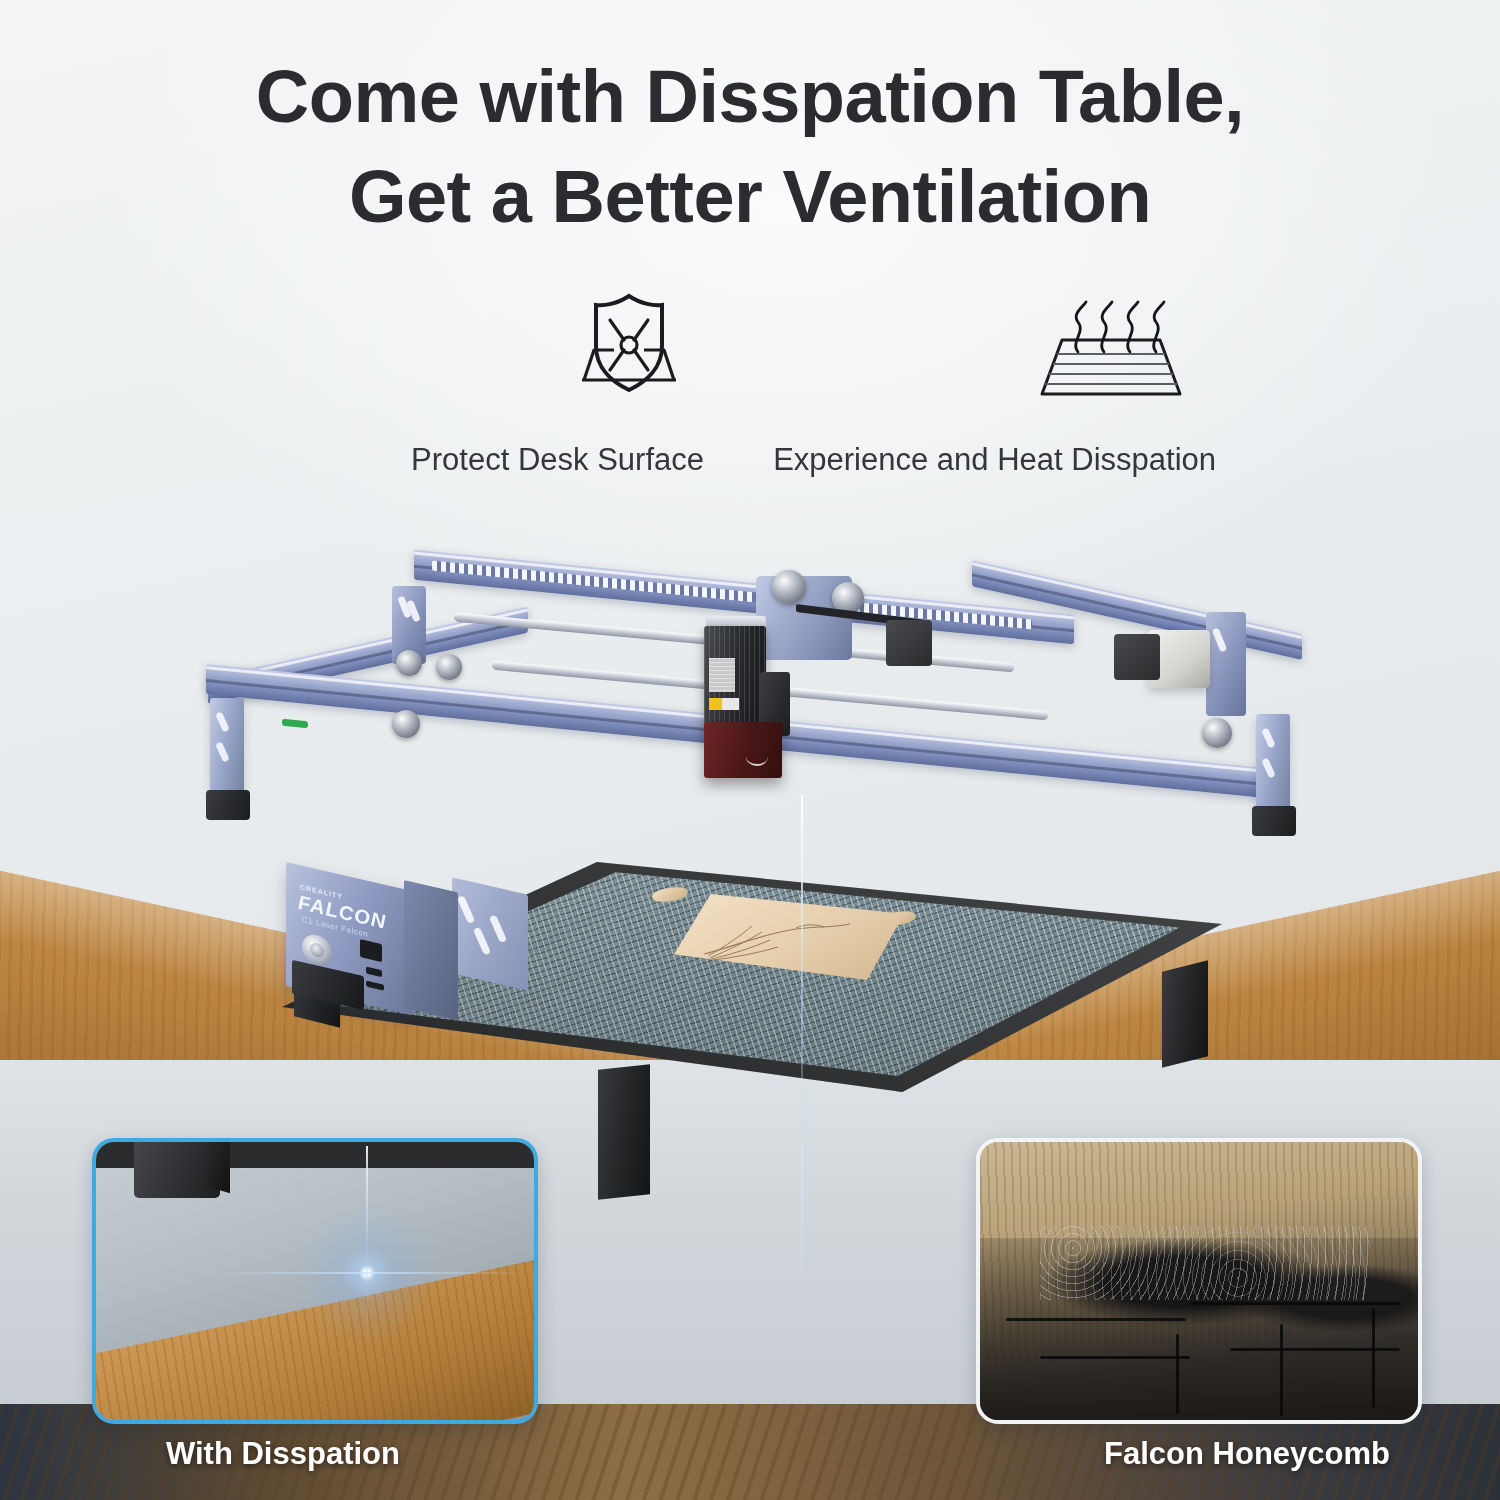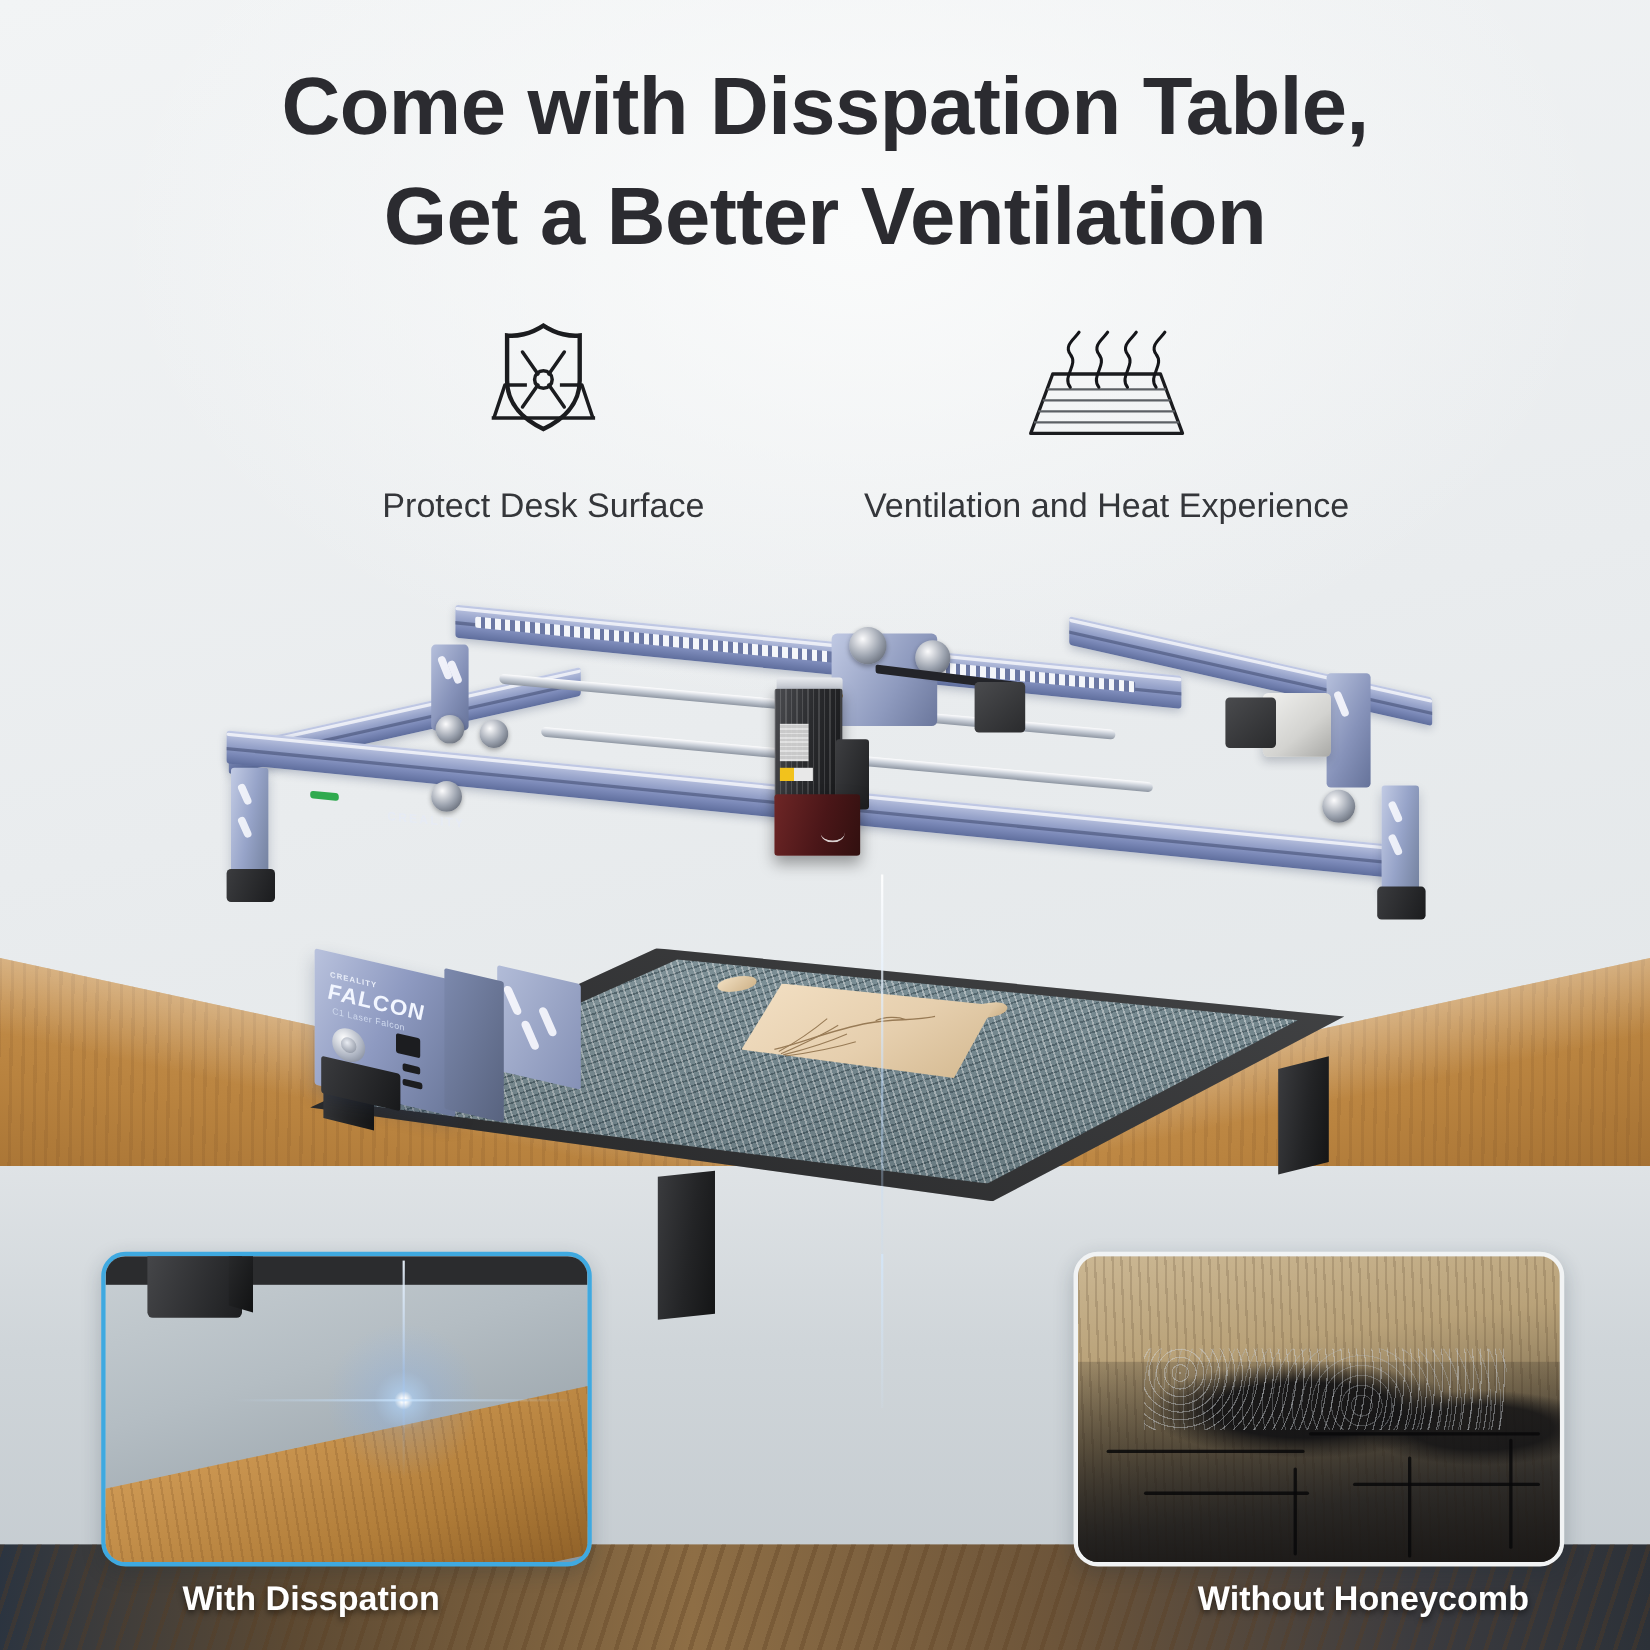--- a/index.html
+++ b/index.html
@@ -22,21 +22,21 @@
     line-height:1.0;z-index:30;
   }
   .headline .l1{display:block;font-size:74px;}
   .headline .l2{display:block;font-size:74px;margin-top:26px;}
 
   
   .features{
     position:absolute;top:288px;left:0;right:0;z-index:30;
     display:flex;justify-content:center;align-items:flex-start;gap:92px;
   }
-  .feature{width:420px;display:flex;flex-direction:column;align-items:center;}
+  .feature{width:420px;display:flex;flex-direction:column;align-items:flex-end;}
   .feature .ico{height:128px;display:flex;align-items:flex-end;justify-content:center;}
   .feature .cap{
     margin-top:26px;font-size:31px;color:#34363a;font-weight:400;white-space:nowrap;
   }
 
   
   .scene{position:absolute;inset:0;z-index:5;}
 
   
   .desk{
@@ -303,21 +303,21 @@
           <line x1="51" y1="66" x2="159" y2="66" stroke="#5c6065" stroke-width="2.2"></line>
           <line x1="47" y1="76" x2="163" y2="76" stroke="#5c6065" stroke-width="2.2"></line>
           <line x1="43" y1="86" x2="167" y2="86" stroke="#5c6065" stroke-width="2.2"></line>
           <line x1="39" y1="96" x2="171" y2="96" stroke="#5c6065" stroke-width="2.2"></line>
           <path d="M72 64 C64 54 80 44 72 34 C66 26 76 20 80 14" fill="none" stroke="#15161a" stroke-width="2.8" stroke-linecap="round"></path>
           <path d="M98 64 C90 54 106 44 98 34 C92 26 102 20 106 14" fill="none" stroke="#15161a" stroke-width="2.8" stroke-linecap="round"></path>
           <path d="M124 64 C116 54 132 44 124 34 C118 26 128 20 132 14" fill="none" stroke="#15161a" stroke-width="2.8" stroke-linecap="round"></path>
           <path d="M150 64 C142 54 158 44 150 34 C144 26 154 20 158 14" fill="none" stroke="#15161a" stroke-width="2.8" stroke-linecap="round"></path>
         </svg>
       </div>
-      <div class="cap">Ventilation and Heat Experience</div>
+      <div class="cap">Experience and Heat Disspation</div>
     </div>
 
   </div>
 
   <div class="scene">
 
     <div class="floor"></div>
 
     <div class="desk">
       <div class="slabL"></div>
@@ -460,15 +460,15 @@
     <div class="char"></div>
     <div class="grit"></div>
     <div class="crack" style="left:26px;top:176px;width:180px;"></div>
     <div class="crack" style="left:210px;top:160px;width:210px;"></div>
     <div class="crack" style="left:60px;top:214px;width:150px;"></div>
     <div class="crack" style="left:250px;top:206px;width:170px;"></div>
     <div class="crackV" style="left:196px;top:192px;height:80px;"></div>
     <div class="crackV" style="left:300px;top:182px;height:92px;"></div>
     <div class="crackV" style="left:392px;top:166px;height:100px;"></div>
   </div>
-  <div class="capR">Without Honeycomb</div>
+  <div class="capR">Falcon Honeycomb</div>
 
 </div>
 
 </body></html>

